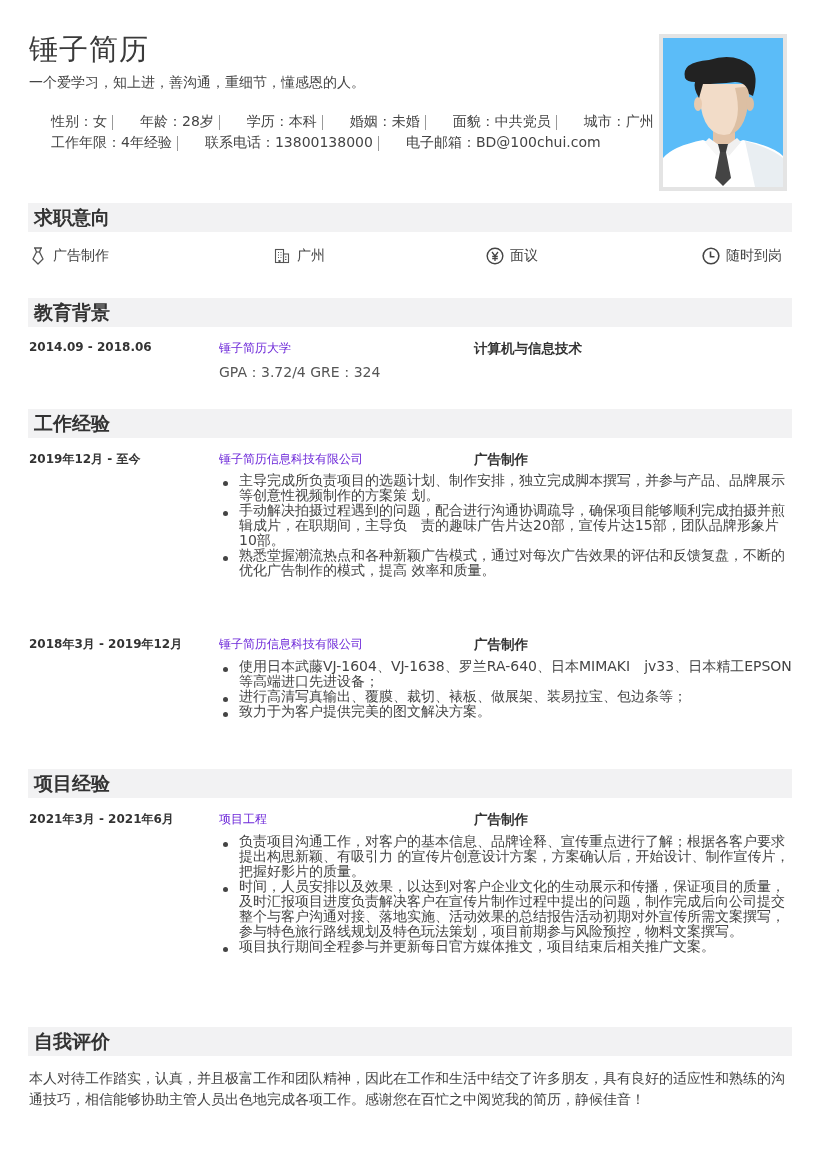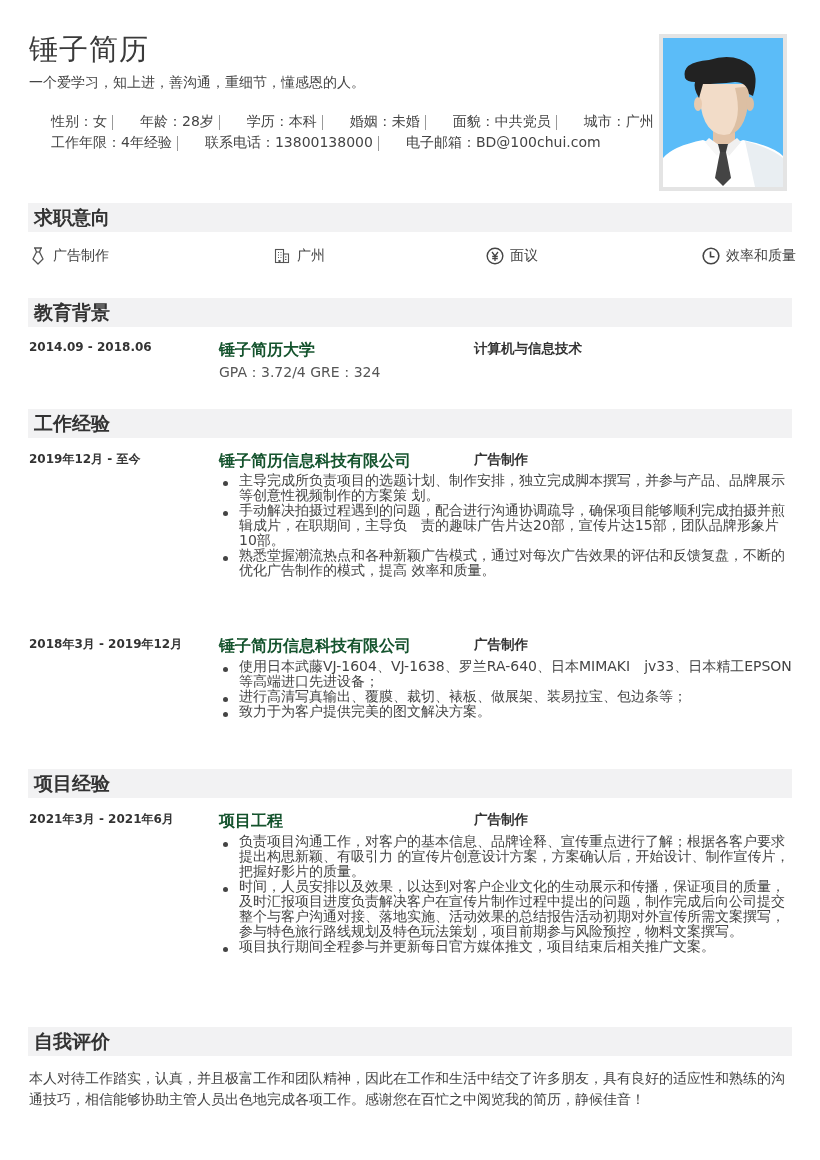--- a/index.html
+++ b/index.html
@@ -35,21 +35,21 @@
   .sec-title {
     position: absolute; left: 6px; top: 2px; font-size: 19px; font-weight: bold; color: #333;
   }
 
   
   .intent { position: absolute; top: 247px; display: flex; align-items: center; font-size: 14px; color: #444; }
   .intent .ico { width: 18px; height: 18px; margin-right: 6px; display: inline-flex; align-items: center; justify-content: center; }
 
   
   .entry-date { position: absolute; left: 29px; font-size: 12px; font-weight: bold; color: #333; }
-  .entry-org { position: absolute; left: 219px; font-size: 16px; font-weight: bold; color: #14532d; }
+  .entry-org { position: absolute; left: 219px; font-size: 12px; font-weight: normal; color: #6d28d9; }
   .entry-role { position: absolute; left: 474px; font-size: 13.5px; font-weight: bold; color: #333; }
   .entry-sub { position: absolute; left: 219px; font-size: 14px; color: #555; }
 
   .bullets { position: absolute; left: 219px; width: 575px; list-style: none; font-size: 14px; color: #444; line-height: 15px; }
   .bullets li { position: relative; padding-left: 20px; }
   .bullets li::before {
     content: ""; position: absolute; left: 4px; top: 8px; width: 5px; height: 5px; border-radius: 50%; background: #444;
   }
 
   .summary { position: absolute; left: 29px; top: 1068px; width: 764px; font-size: 14px; color: #444; line-height: 21px; }
@@ -143,21 +143,21 @@
     </span>
     <span>面议</span>
   </div>
   <div class="intent" style="left:702px;">
     <span class="ico">
       <svg width="18" height="18" viewBox="0 0 18 18">
           <circle cx="9" cy="9" r="7.8" fill="none" stroke="#444" stroke-width="1.6"></circle>
           <path d="M8.5 4.5 V9.8 H12.5" stroke="#444" stroke-width="1.6" fill="none"></path>
         </svg>
     </span>
-    <span>效率和质量</span>
+    <span>随时到岗</span>
   </div>
 
   <div class="sec-head" style="top:298px;">
     <div class="sec-title">教育背景</div>
   </div>
   <div class="entry-date" style="top:340px;">2014.09 - 2018.06</div>
   <div class="entry-org" style="top:340px;">锤子简历大学</div>
   <div class="entry-role" style="top:340px;">计算机与信息技术</div>
   <div class="entry-sub" style="top:364px;">GPA：3.72/4 GRE：324</div>
 

